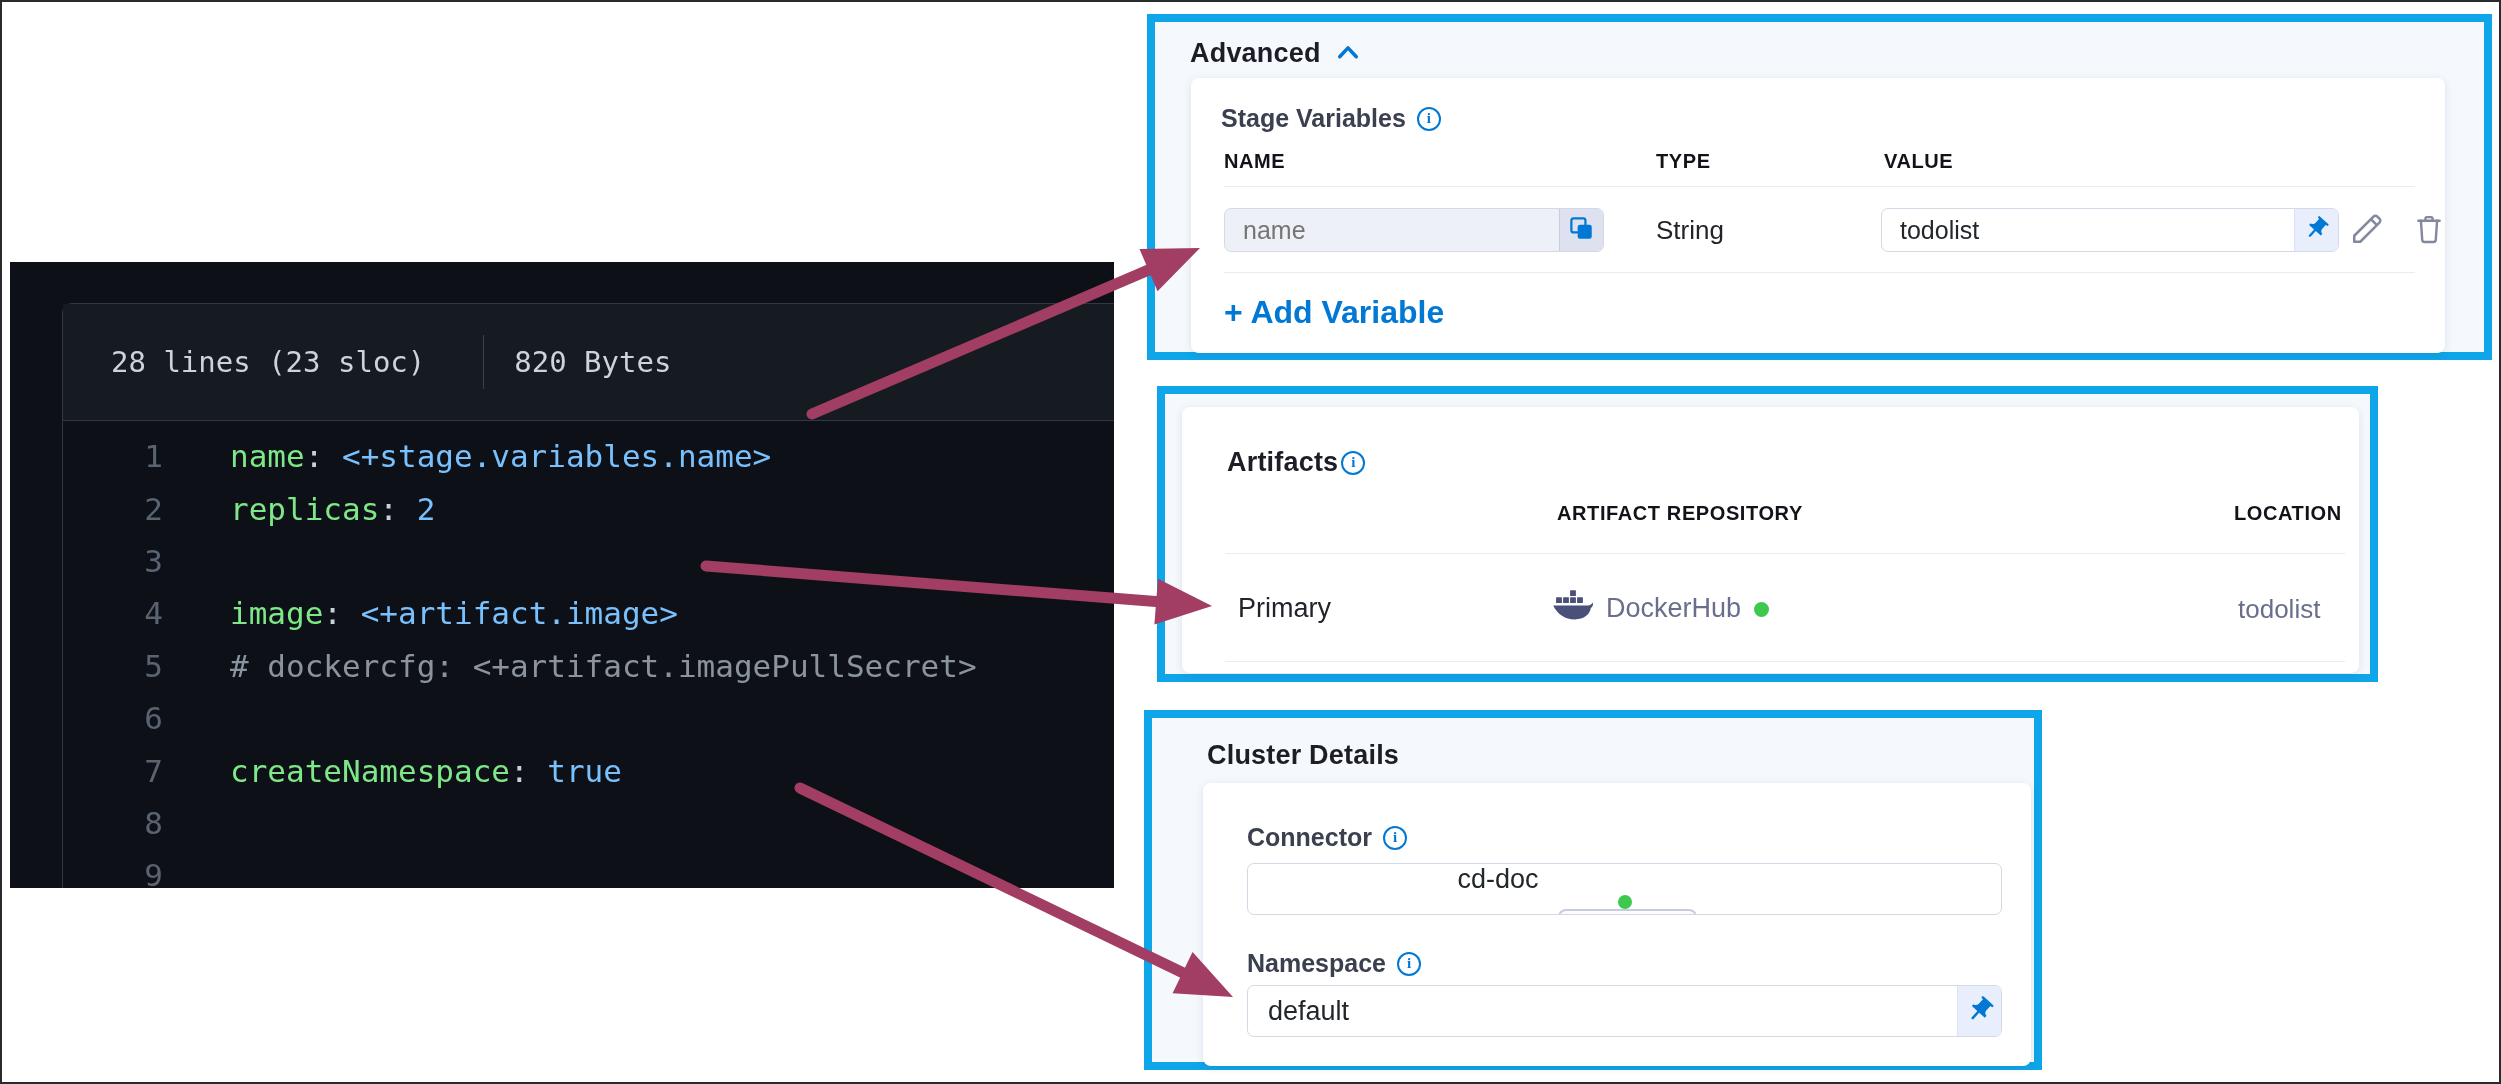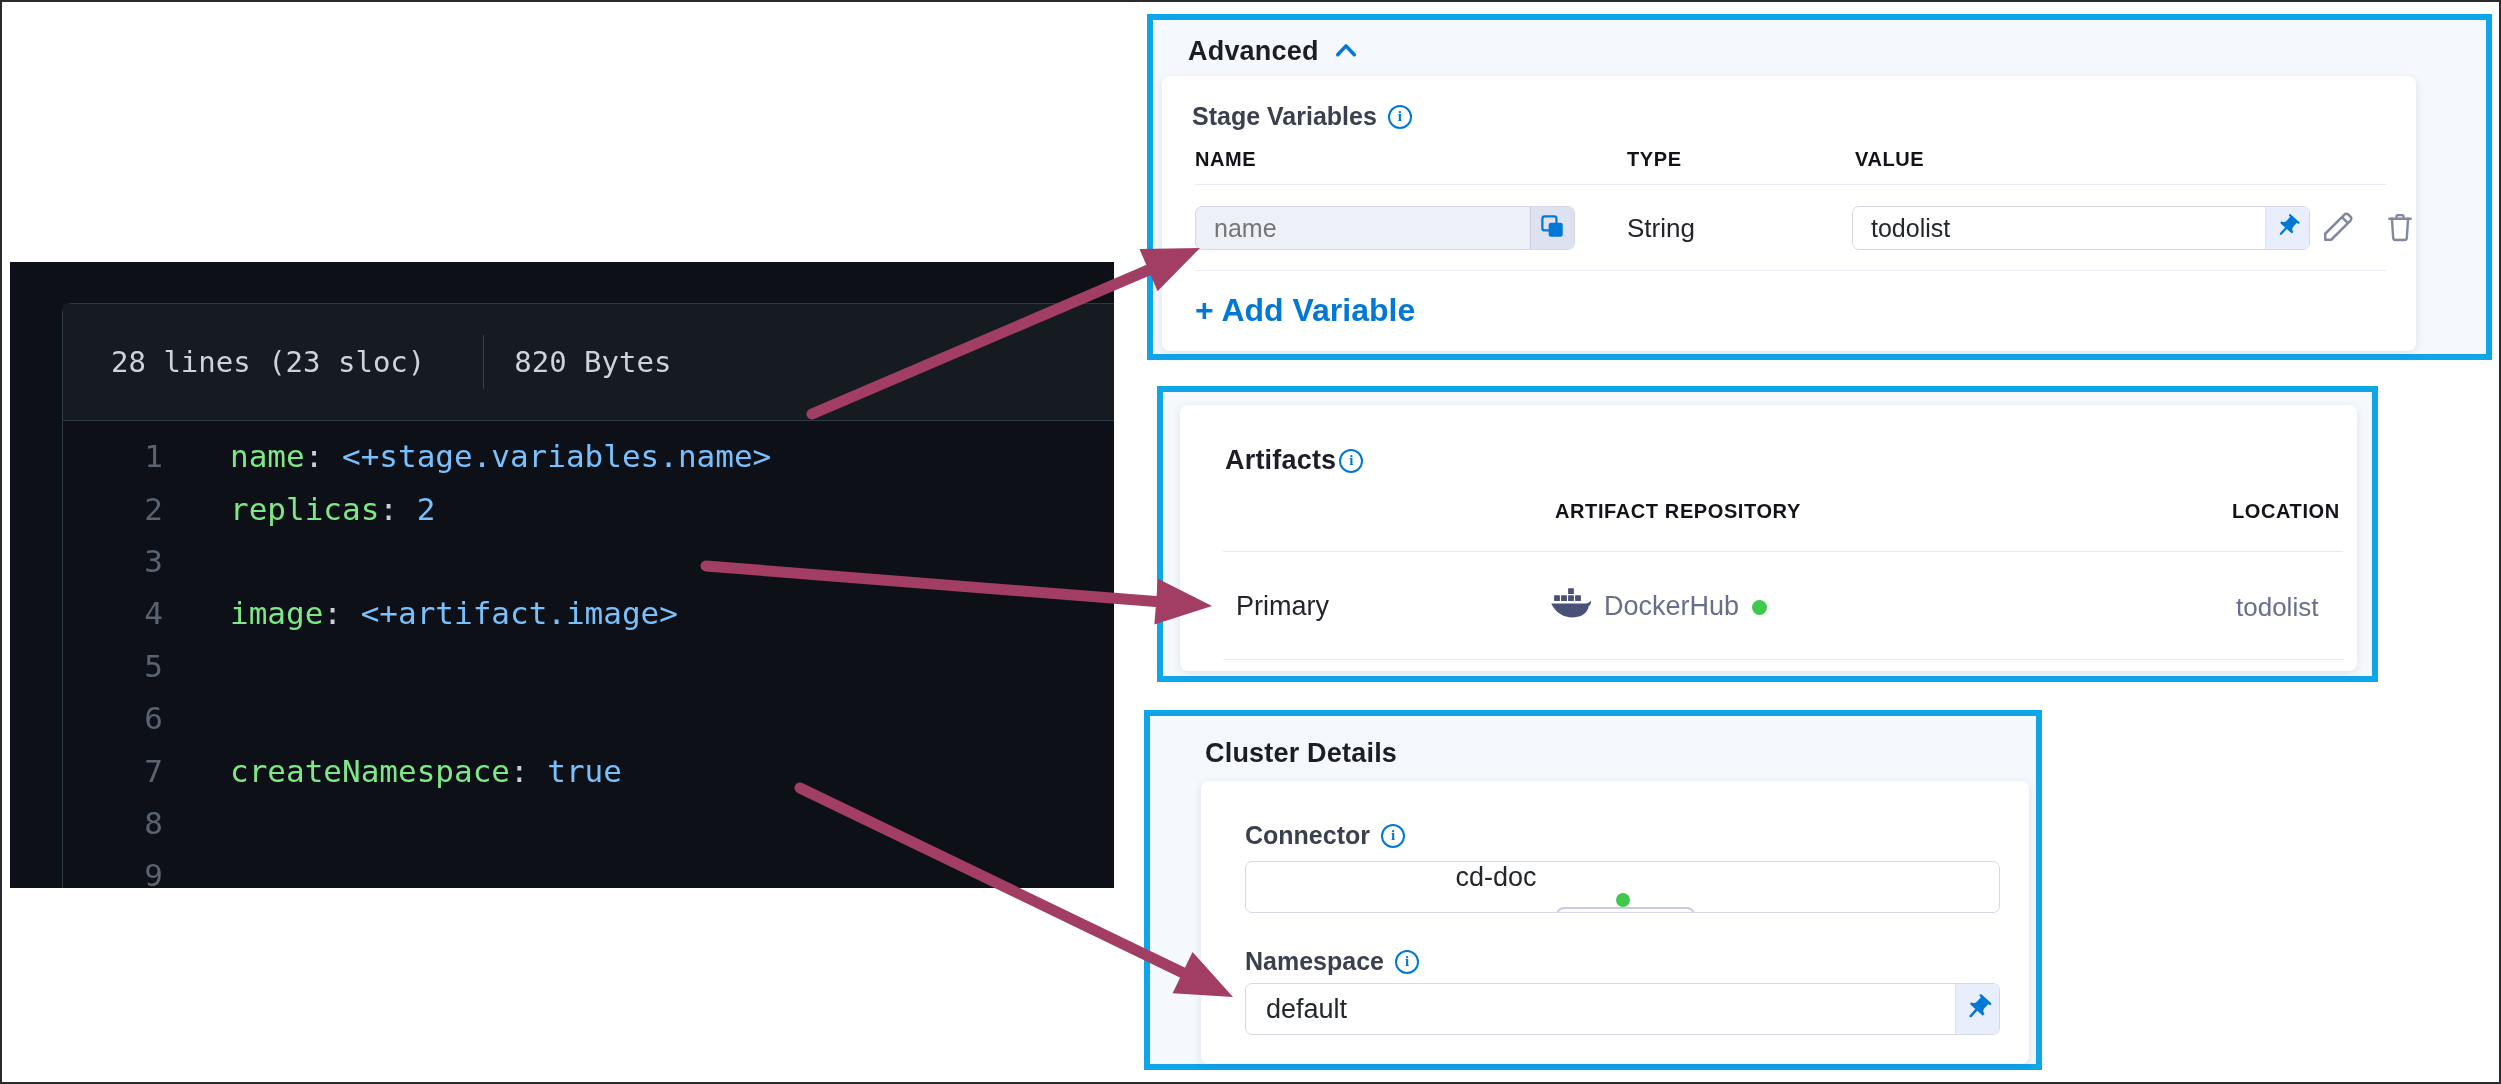--- a/index.html
+++ b/index.html
@@ -11,39 +11,39 @@
   .code-box { position:absolute; left:52px; top:41px; right:-20px; bottom:-20px; border:1px solid #2f3945; border-radius:10px 0 0 0; }
   .code-header { height:117px; background:#161b22; border-bottom:1px solid #2f3945; display:flex; align-items:center; padding-left:48px; font-family:"DejaVu Sans Mono", monospace; font-size:29px; color:#cbd3db; }
   .code-vdiv { width:1px; height:54px; background:#39414d; margin:0 30px 0 58px; }
   .code-lines { padding-top:9px; font-family:"DejaVu Sans Mono", monospace; font-size:31px; }
   .code-line { display:flex; align-items:center; height:52.4px; }
   .ln { width:100px; text-align:right; color:#596371; flex:none; }
   .lc { margin-left:67px; white-space:pre; }
   .seg-key { color:#7ee787; } .seg-plain { color:#c9d1d9; } .seg-value { color:#79c0fd; } .seg-comment { color:#8b949e; }
 
   
-  .panel { position:absolute; border:6px solid #0ea5e9; background:#f5f9fd; }
+  .panel { position:absolute; border:8px solid #0ea5e9; background:#f5f9fd; }
   .card { position:absolute; background:#fff; border-radius:8px; box-shadow:0 2px 8px rgba(40,60,100,.12); }
   .panel-title { font-size:27px; font-weight:700; color:#1d1d27; letter-spacing:.2px; }
   .sec-label { font-size:25px; font-weight:600; color:#3a404e; display:inline-flex; align-items:center; gap:11px; }
   .col-hdr { font-size:20px; font-weight:700; color:#121219; letter-spacing:.6px; }
   .hr { position:absolute; height:1px; background:#e8ebf4; }
   .info { display:inline-flex; width:24px; height:24px; border:2px solid #0278d5; border-radius:50%; color:#0278d5; font-size:15px; font-weight:700; align-items:center; justify-content:center; font-family:"Liberation Serif", serif; cursor:pointer; }
   .muted-slate { color:#6a6e8c; }
   .field { border:1px solid #d5d9e6; border-radius:7px; background:#fff; display:flex; align-items:center; overflow:hidden; }
   .field input { border:none; outline:none; background:transparent; flex:1; min-width:0; font-family:"Liberation Sans", sans-serif; }
   .end-seg { width:44px; align-self:stretch; display:flex; align-items:center; justify-content:center; border-left:1px solid #dde2f2; background:#e9eefc; cursor:pointer; border:0; border-left:1px solid #dde2f2; }
   .icon-btn { background:none; border:none; cursor:pointer; display:inline-flex; align-items:center; justify-content:center; }
   .dot { display:inline-block; width:15px; height:15px; border-radius:50%; background:#3ec94e; flex:none; }
   .link { color:#0278d5; font-size:32px; font-weight:700; cursor:pointer; }
 
   
   .adv { left:1147px; top:14px; width:1345px; height:346px; }
   .adv-title { position:absolute; left:35px; top:16px; display:flex; align-items:center; gap:14px; cursor:pointer; }
-  .adv-card { left:9px; top:56px; width:1254px; height:275px; }
+  .adv-card { left:36px; top:56px; width:1254px; height:275px; }
   .sv-title { position:absolute; left:30px; top:26px; }
   .sv-hdr-name { position:absolute; left:33px; top:72px; }
   .sv-hdr-type { position:absolute; left:465px; top:72px; }
   .sv-hdr-value { position:absolute; left:693px; top:72px; }
   .sv-hr1 { left:33px; right:30px; top:108px; }
   .sv-hr2 { left:33px; right:30px; top:194px; }
   .name-field { position:absolute; left:33px; top:130px; width:380px; height:44px; background:#eef0f8; }
   .name-field input { font-size:25px; color:#949aa8; padding:0 0 0 18px; }
   .name-field .end-seg { background:#dde1f0; border-left:1px solid #c9cede; }
   .sv-type { position:absolute; left:465px; top:137px; font-size:26px; color:#23232b; }
@@ -107,20 +107,21 @@
           <div class="code-line">
             <span class="ln">3</span>
             <span class="lc"></span>
           </div>
           <div class="code-line">
             <span class="ln">4</span>
             <span class="lc"><span class="seg-key">image</span><span class="seg-plain">: </span><span class="seg-value">&lt;+artifact.image&gt;</span></span>
           </div>
           <div class="code-line">
             <span class="ln">5</span>
+            <span class="lc"><span class="seg-comment"># dockercfg: &lt;+artifact.imagePullSecret&gt;</span></span>
           </div>
           <div class="code-line">
             <span class="ln">6</span>
             <span class="lc"></span>
           </div>
           <div class="code-line">
             <span class="ln">7</span>
             <span class="lc"><span class="seg-key">createNamespace</span><span class="seg-plain">: </span><span class="seg-value">true</span></span>
           </div>
           <div class="code-line">

